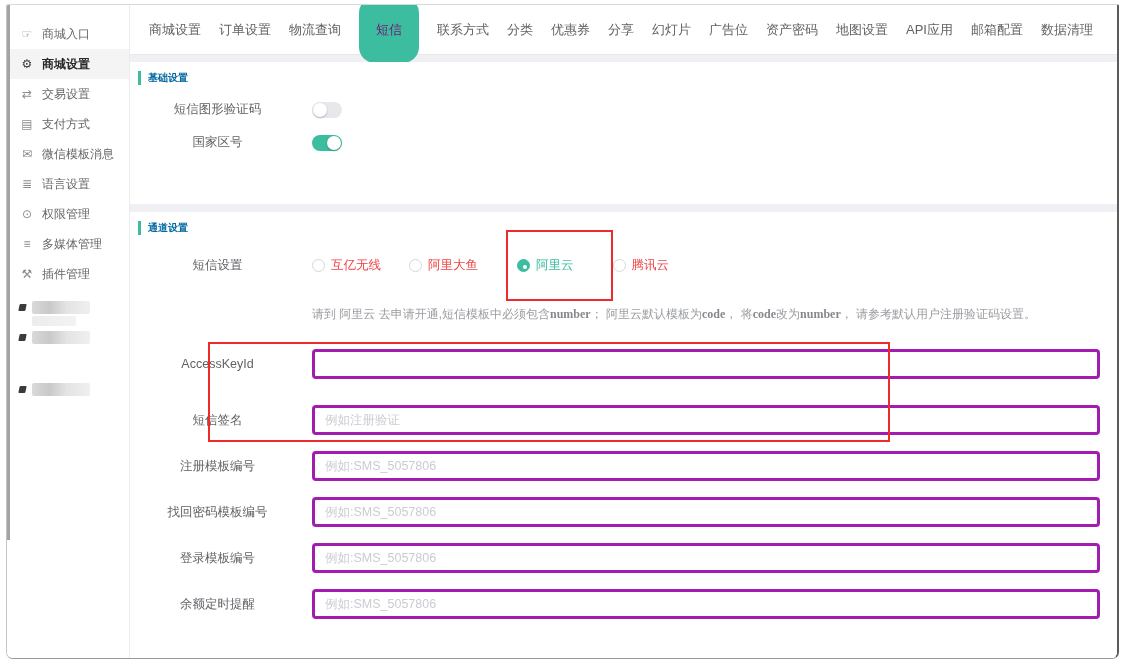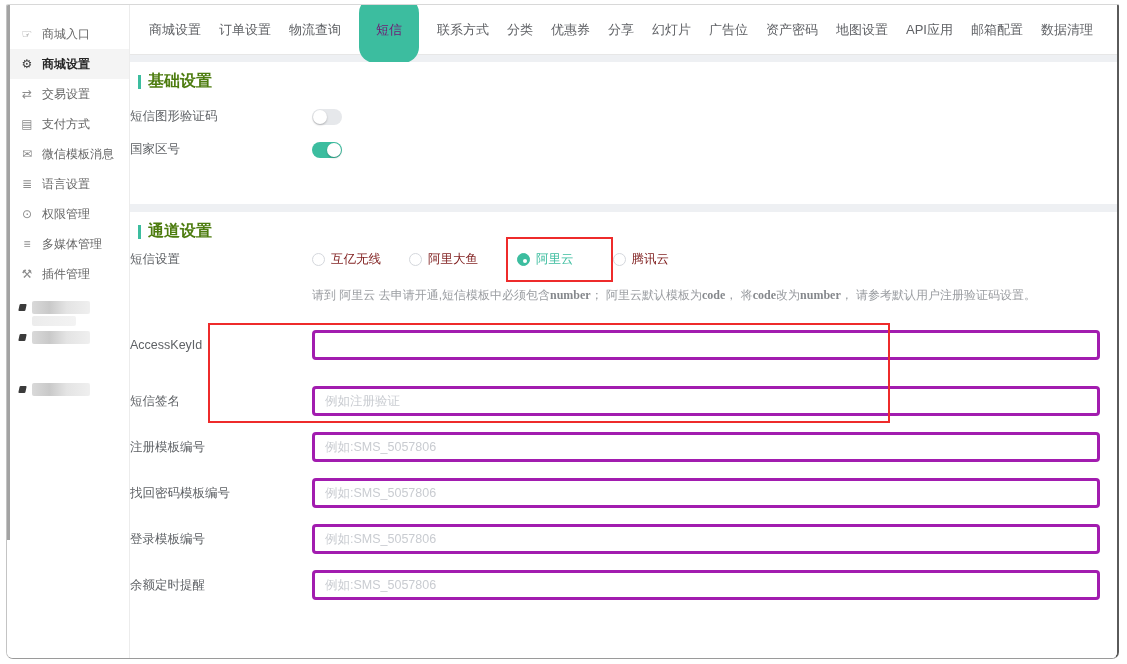--- a/index.html
+++ b/index.html
@@ -35,45 +35,45 @@
   .tab { cursor:pointer; }
   .tab.active { background:var(--accent); color:#701a75; padding:24px 17px;
                 border-radius:16px; }
   .content { flex:1 1 auto; padding-top:7px; display:flex; flex-direction:column; }
   .card { background:#fff; width:100%; }
   .card1 { height:142px; flex:0 0 auto; }
   .gap8 { height:8px; flex:0 0 auto; }
   .card2 { flex:1 1 auto; position:relative; }
   .sec-head { display:flex; align-items:center; padding:9px 0 0 8px; }
   .sec-bar { width:3px; height:14px; background:var(--accent); margin-right:7px; }
-  .sec-title { font-size:16px; font-weight:bold; color:#4d7c0f; }
+  .sec-title { font-size:10px; font-weight:bold; color:#0369a1; }
   
   .form-row { display:flex; align-items:center; margin-bottom:16px; }
-  .flabel { width:175px; text-align:left; font-size:12.5px; color:#5f6266;
+  .flabel { width:175px; text-align:center; font-size:12.5px; color:#5f6266;
             padding-right:0; flex:0 0 auto; }
   .fctrl { margin-left:7px; display:flex; align-items:center; }
   
   .toggle-row1 { margin-top:16px; } .toggle-row2 { margin-top:16px; }
   .switch { width:30px; height:16px; border-radius:9px; position:relative; cursor:pointer; }
   .switch.off { background:#e6e8eb; }
   .switch.on  { background:var(--accent); }
   .switch .knob { width:14px; height:14px; border-radius:50%; background:#fff;
                   position:absolute; top:1px; box-shadow:0 1px 2px rgba(0,0,0,.25); }
   .switch.off .knob { left:1px; } .switch.on .knob { right:1px; }
   
   .radio-row { margin-top:4px; margin-bottom:0; }
   .radio-item { display:flex; align-items:center; margin-right:28px; cursor:pointer; }
   .radio-dot { width:13px; height:13px; border-radius:50%; border:1px solid #d4d7dc;
                background:#fff; position:relative; flex:0 0 auto; }
   .radio-item.sel .radio-dot { background:var(--accent); border-color:var(--accent); }
   .radio-item.sel .radio-dot::after { content:""; position:absolute; left:4.5px; top:4.5px;
                width:4px; height:4px; border-radius:50%; background:#fff; }
-  .radio-label { font-size:12.5px; color:#7f1d1d; margin-left:6px; }
+  .radio-label { font-size:12.5px; color:#ef4444; margin-left:6px; }
   .radio-item.sel .radio-label { color:var(--accent); }
-  .red-ring { border:2px solid var(--red); padding:12px 9px; margin:-9px 0; display:flex;
+  .red-ring { border:2px solid var(--red); padding:25px 9px; margin:-9px 0; display:flex;
               align-items:center; }
   
   .help { margin:14px 0 0 182px; font-size:12px; color:#9a9da1; }
   .help b { color:#85888c;font-family:Liberation Serif, serif; }
   
   .rows-wrap { margin-top:26px; }
   .finput { margin-left:7px; width:788px; height:30px; border:3px solid #a21caf;
             border-radius:4px; font-size:12.5px; color:#333; padding:0 10px;
             background:#fff; outline:none; font-family:inherit; }
   .finput::placeholder { color:#c9ccd1; }

